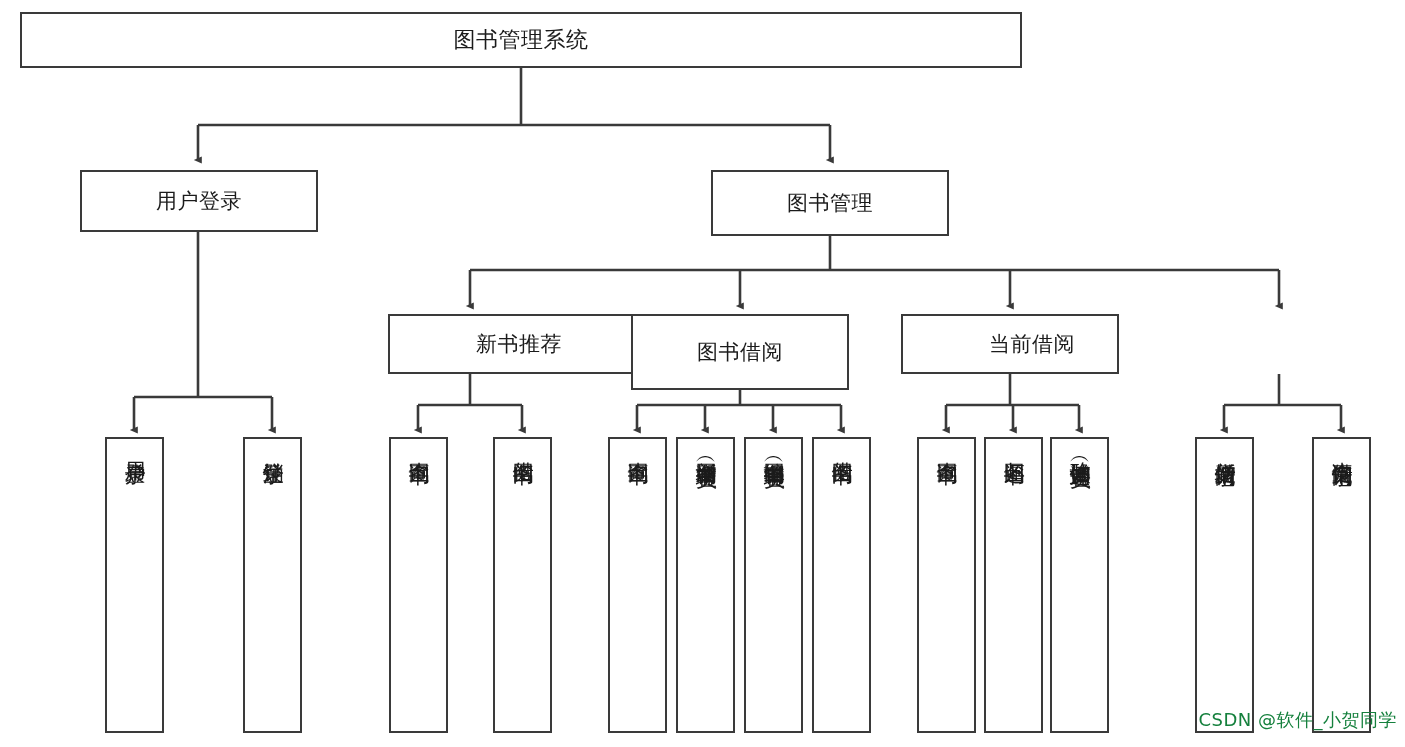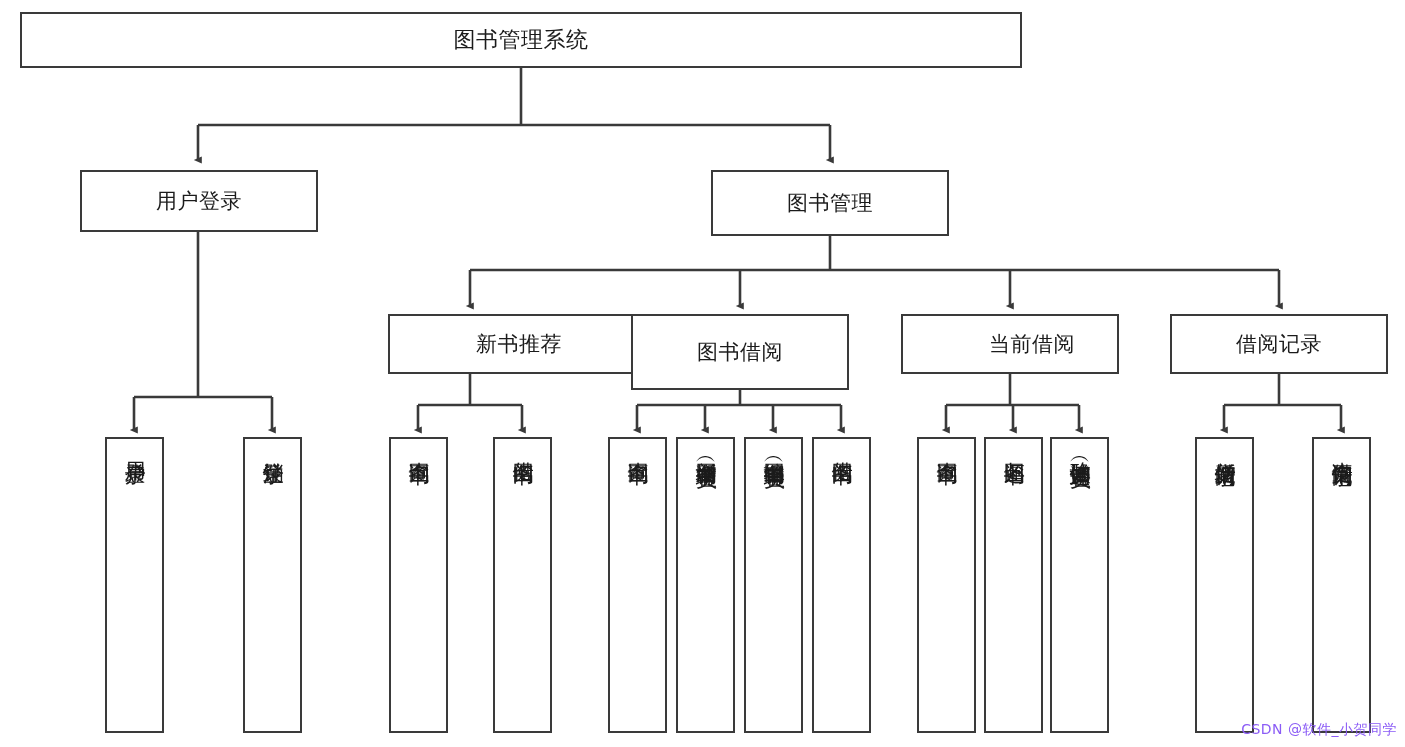--- a/index.html
+++ b/index.html
@@ -56,23 +56,23 @@
   .node.vert .lbl {
     writing-mode: vertical-rl;
     text-orientation: upright;
     font-size: 21px;
     line-height: 1.32;
     letter-spacing: 1px;
   }
   .watermark {
     position: absolute;
     right: 8px;
-    bottom: 8px;
-    font-size: 14px;
-    color: #8b5cf6;
+    bottom: 15px;
+    font-size: 18px;
+    color: #15803d;
     letter-spacing: 0.5px;
     white-space: nowrap;
     user-select: none;
   }
 </style>
 </head>
 <body>
 
 <div id="canvas">
 
@@ -143,23 +143,20 @@
   </div>
 
   <div class="node horiz" style="left:631px; top:314px; width:218px; height:76px;">
     <span class="lbl">图书借阅</span>
   </div>
 
   <div class="node horiz" style="left:901px; top:314px; width:218px; height:60px;padding-left:44px;">
     <span class="lbl">当前借阅</span>
   </div>
 
-  <div class="node horiz" style="left:1170px; top:314px; width:218px; height:60px;">
-    <span class="lbl">借阅记录</span>
-  </div>
 
   <div class="node vert" style="left:105px; top:437px; width:59px; height:296px;">
     <span class="lbl">用户登录</span>
   </div>
 
   <div class="node vert" style="left:243px; top:437px; width:59px; height:296px;">
     <span class="lbl">注销登录</span>
   </div>
 
   <div class="node vert" style="left:389px; top:437px; width:59px; height:296px;">

